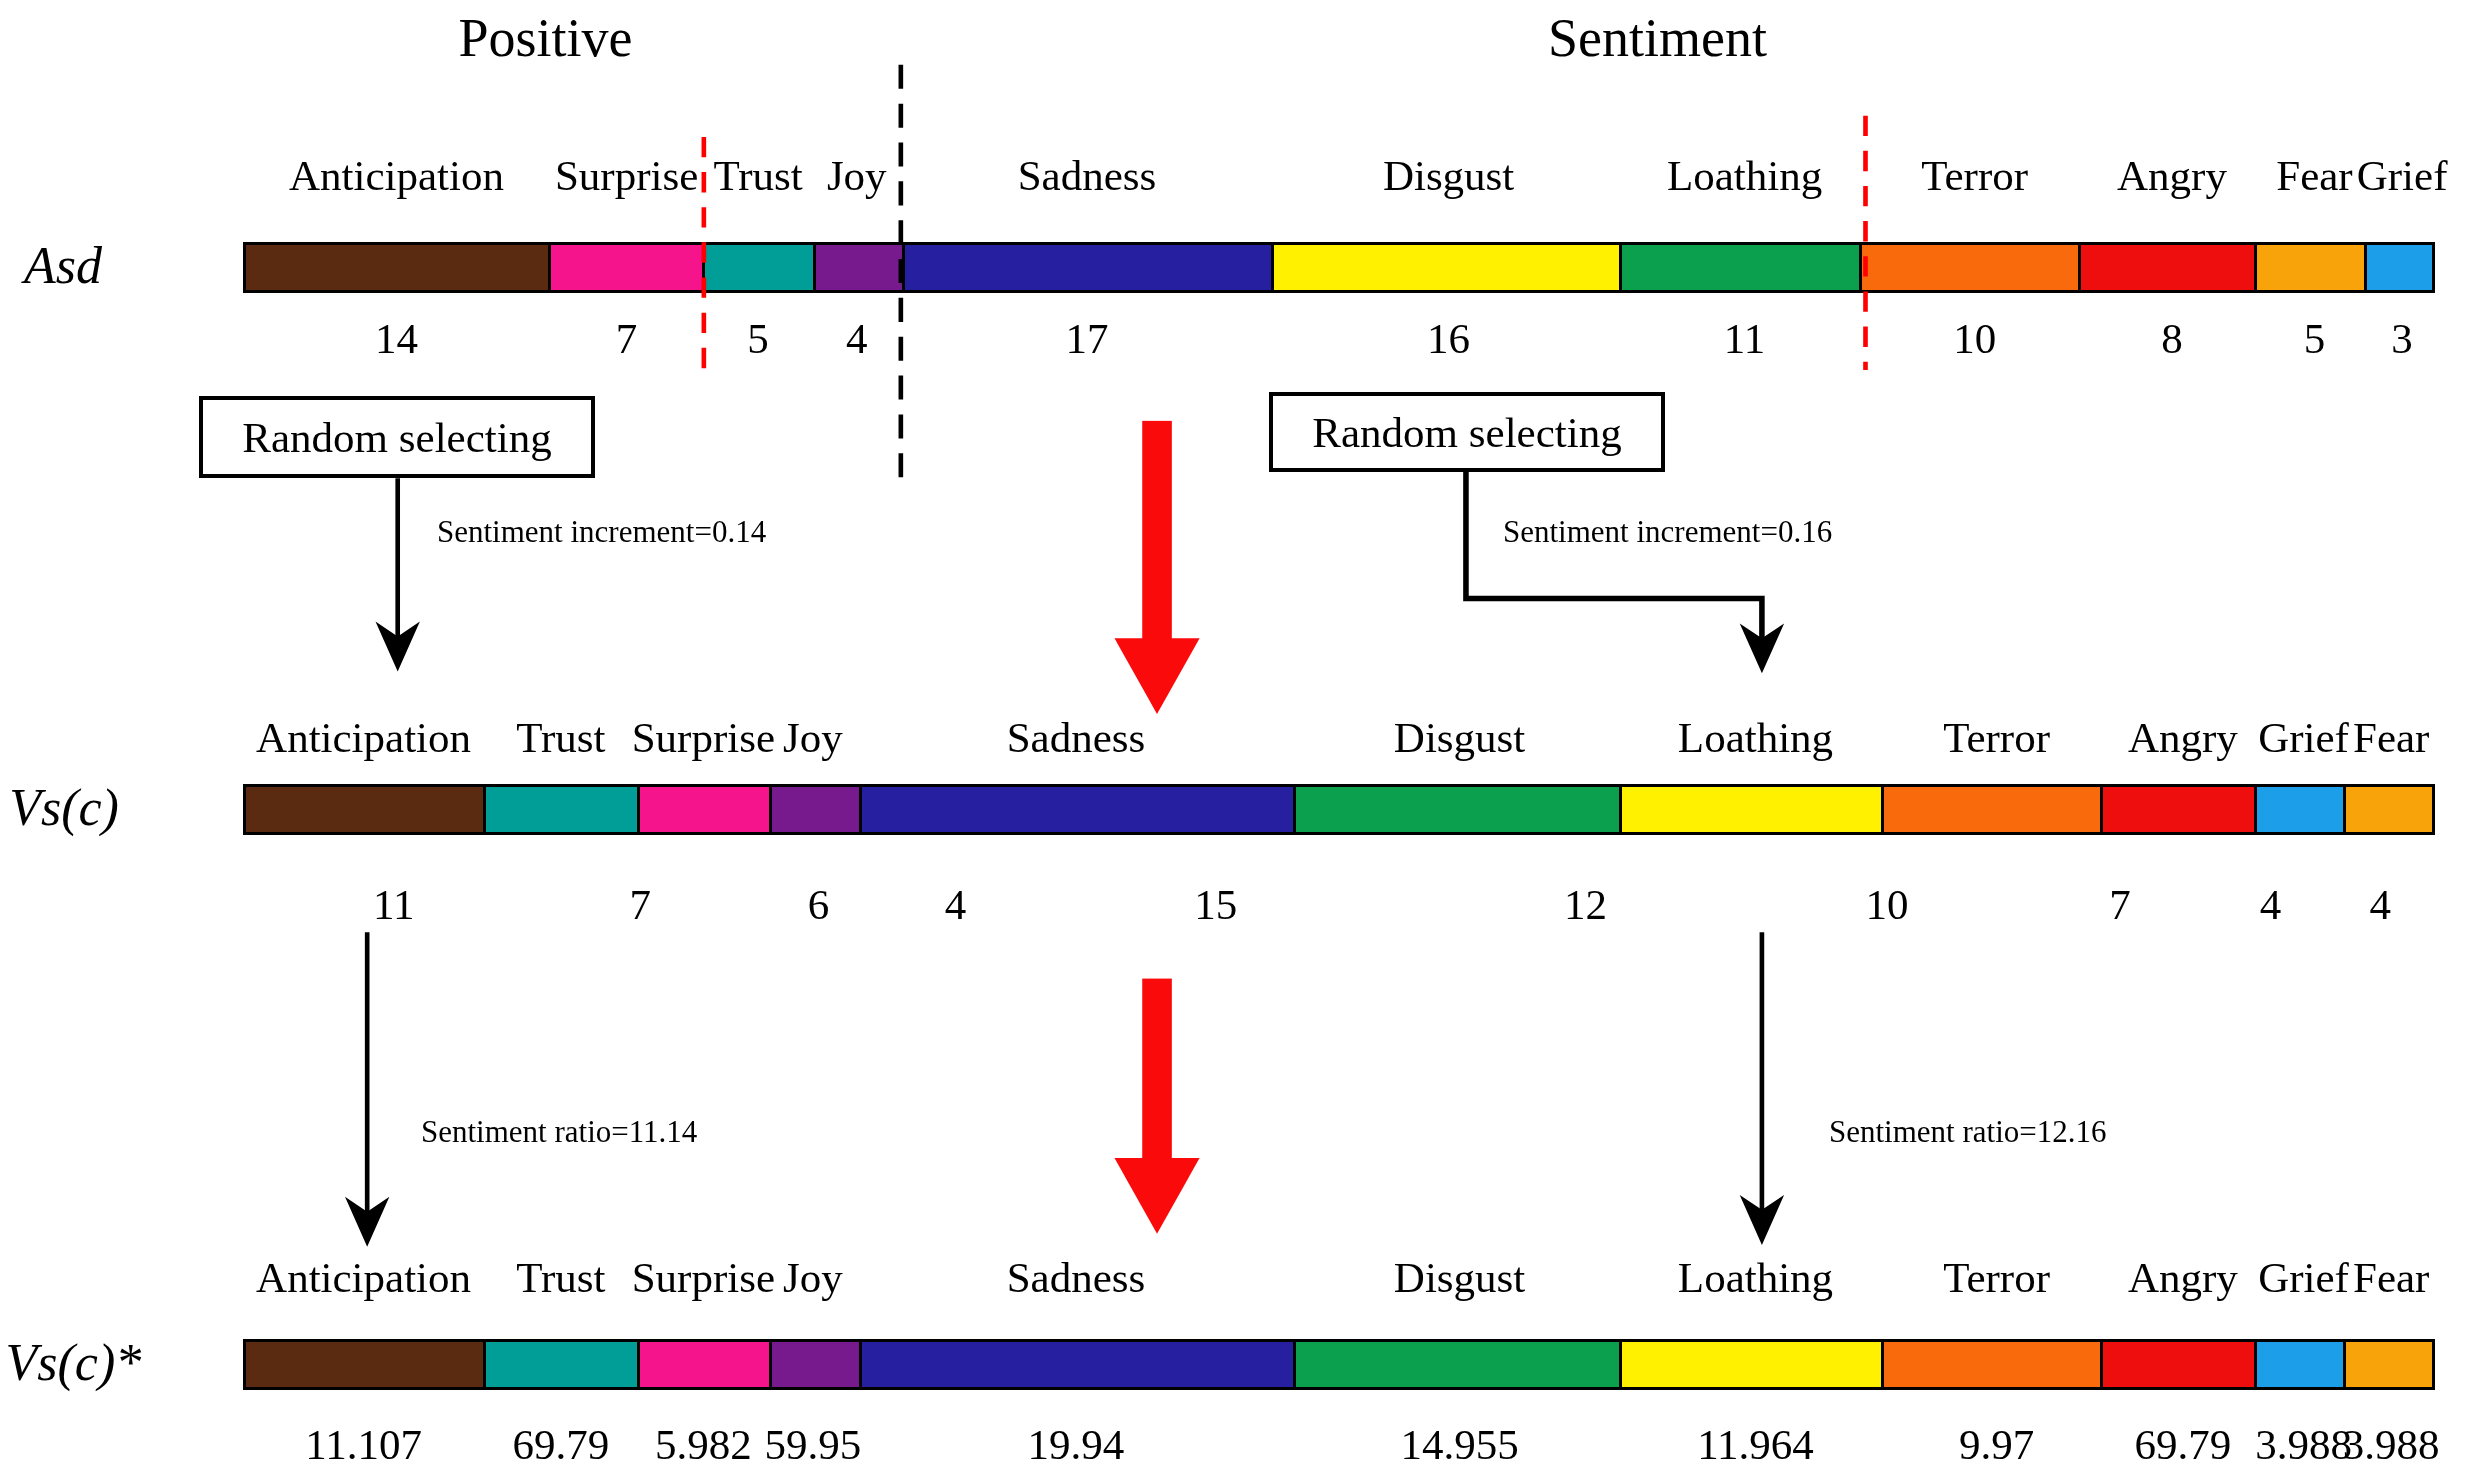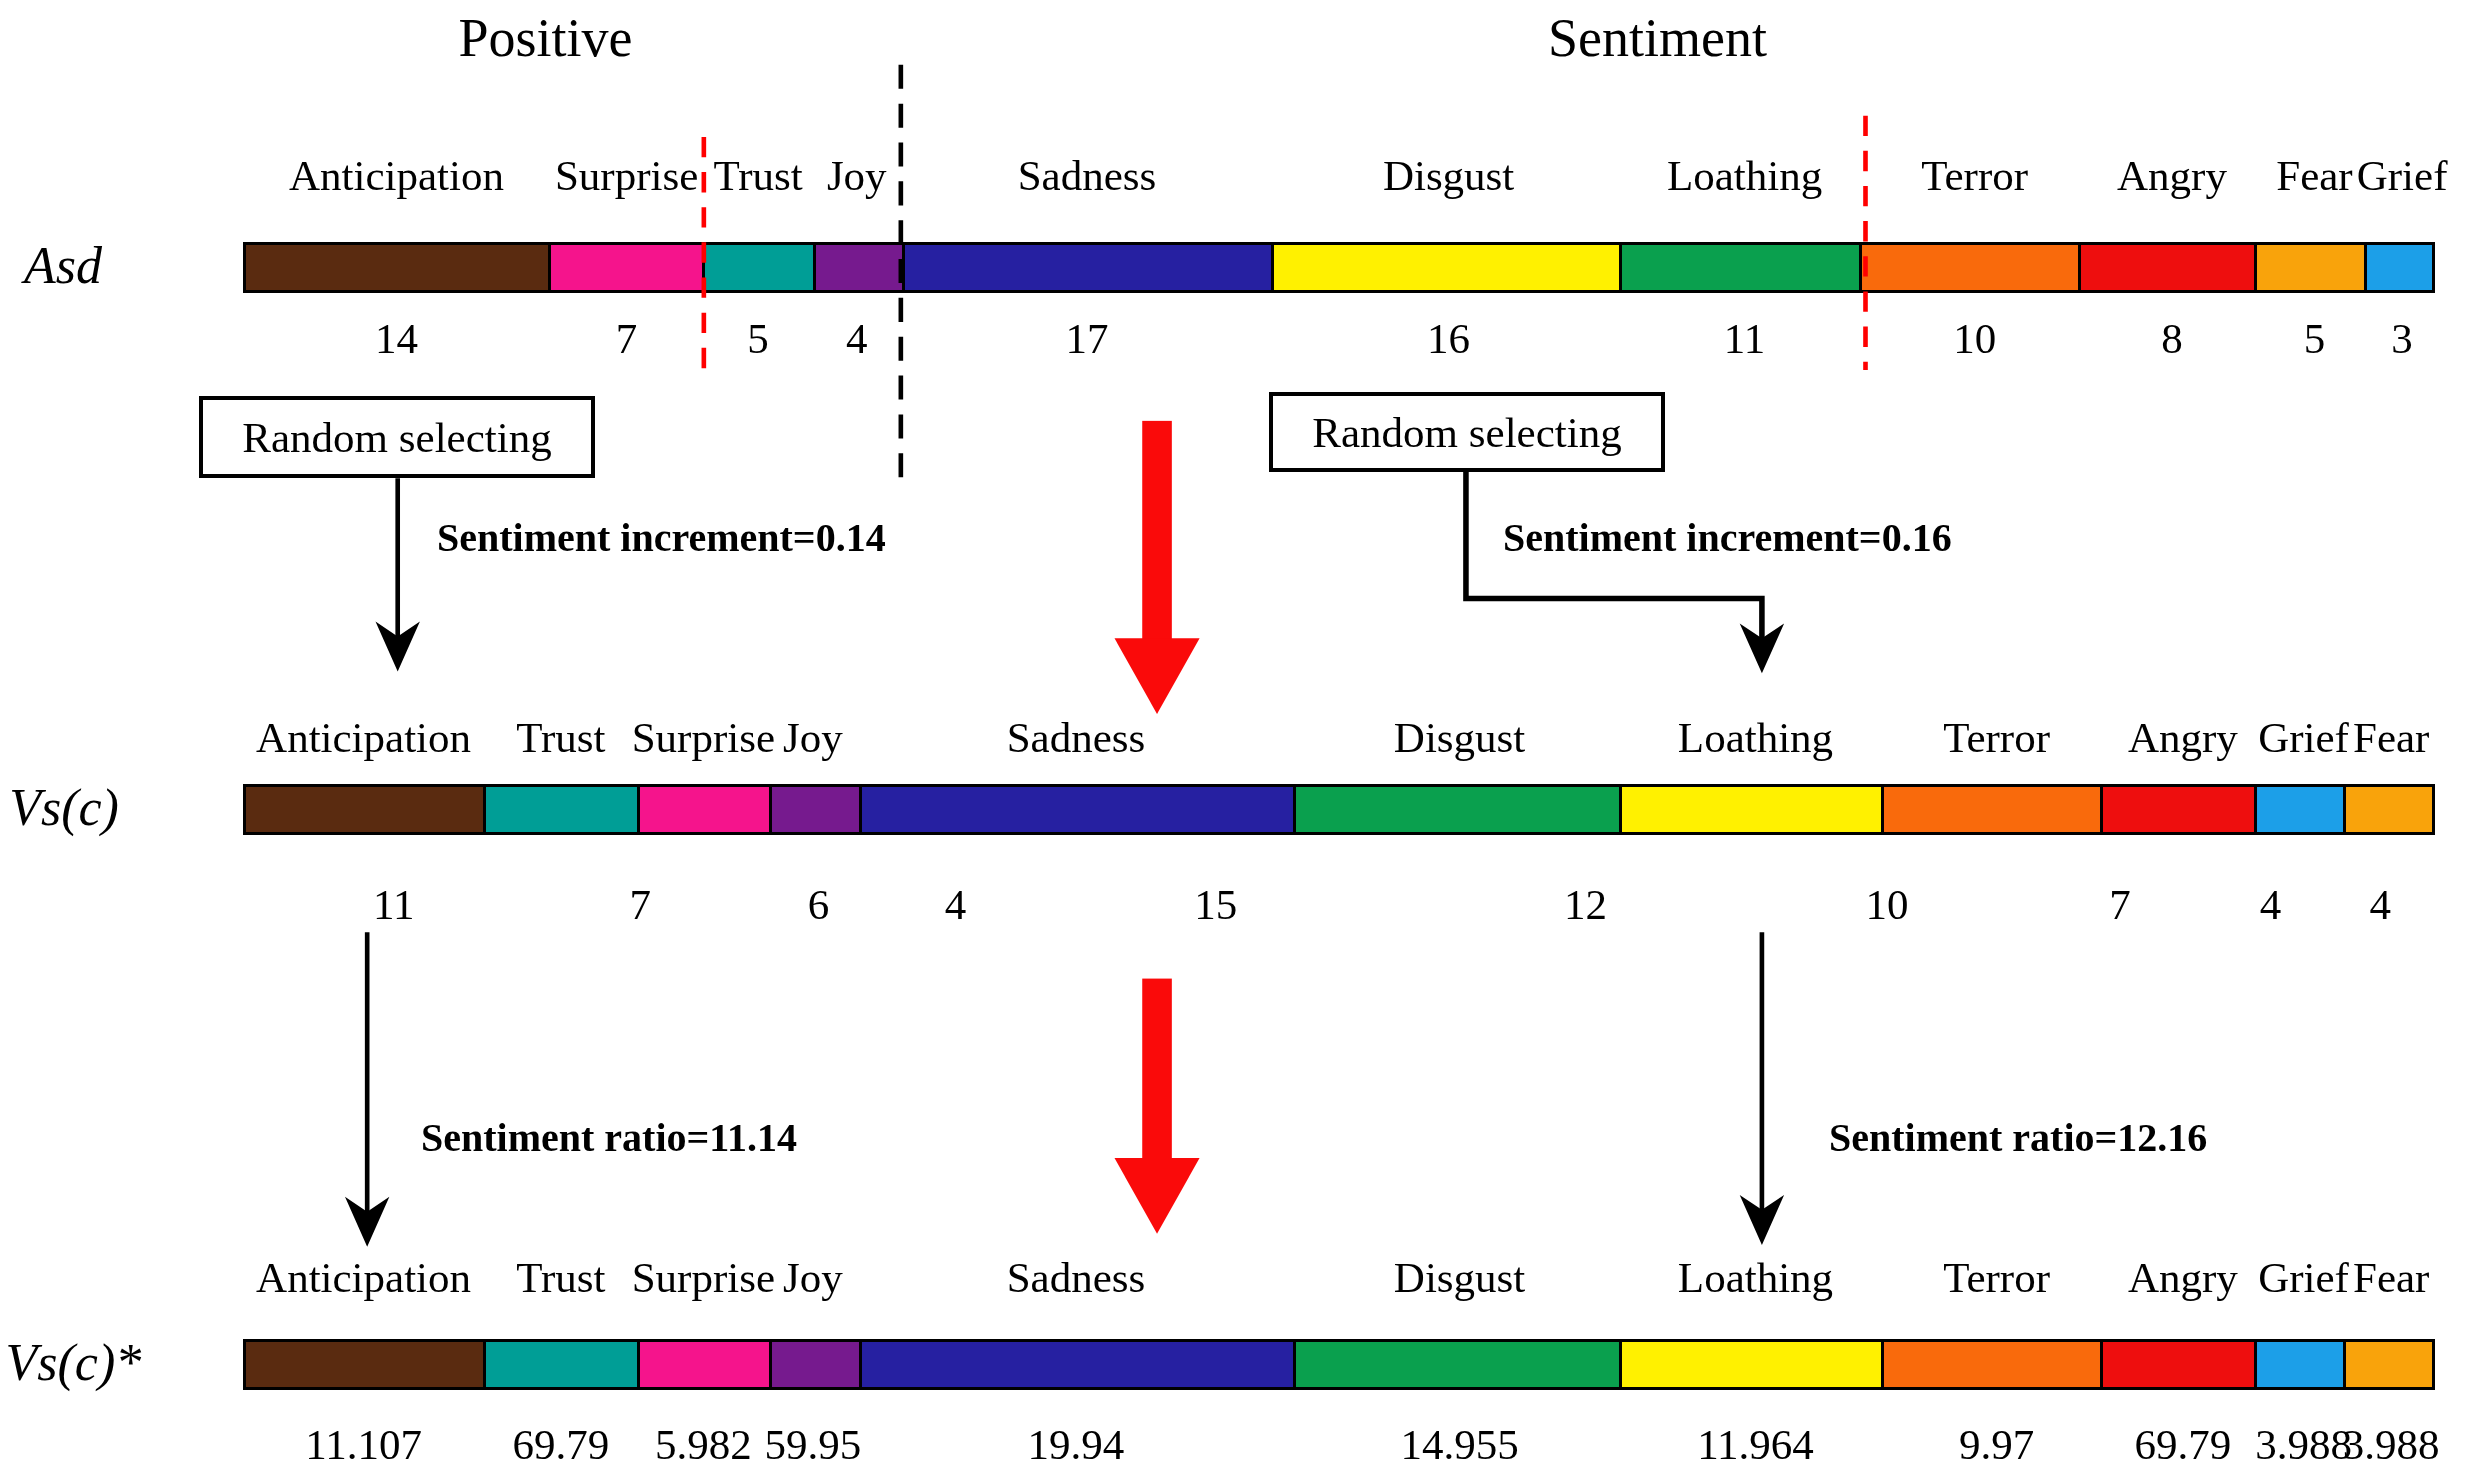--- a/index.html
+++ b/index.html
@@ -50,23 +50,22 @@
   .barrow .cell:last-child{border-right:none;}
   .annbox{
     border:4.6px solid #000;
     box-sizing:border-box;
     display:flex;align-items:center;justify-content:center;
     font-size:43px;
     background:#fff;
     white-space:nowrap;
   }
   .anntext{
-    font-size:40px;
-    white-space:nowrap;
-    font-weight:bold;
+    font-size:31px;
+    white-space:nowrap;
   }
   svg{position:absolute;left:0;top:0;}
 </style>
 </head>
 <body>
 
 <div id="canvas">
 
   <div class="abs section-title" style="left:305px;top:7.4px;width:481px;">Positive</div>
   <div class="abs section-title" style="left:1417px;top:7.4px;width:481px;">Sentiment</div>

